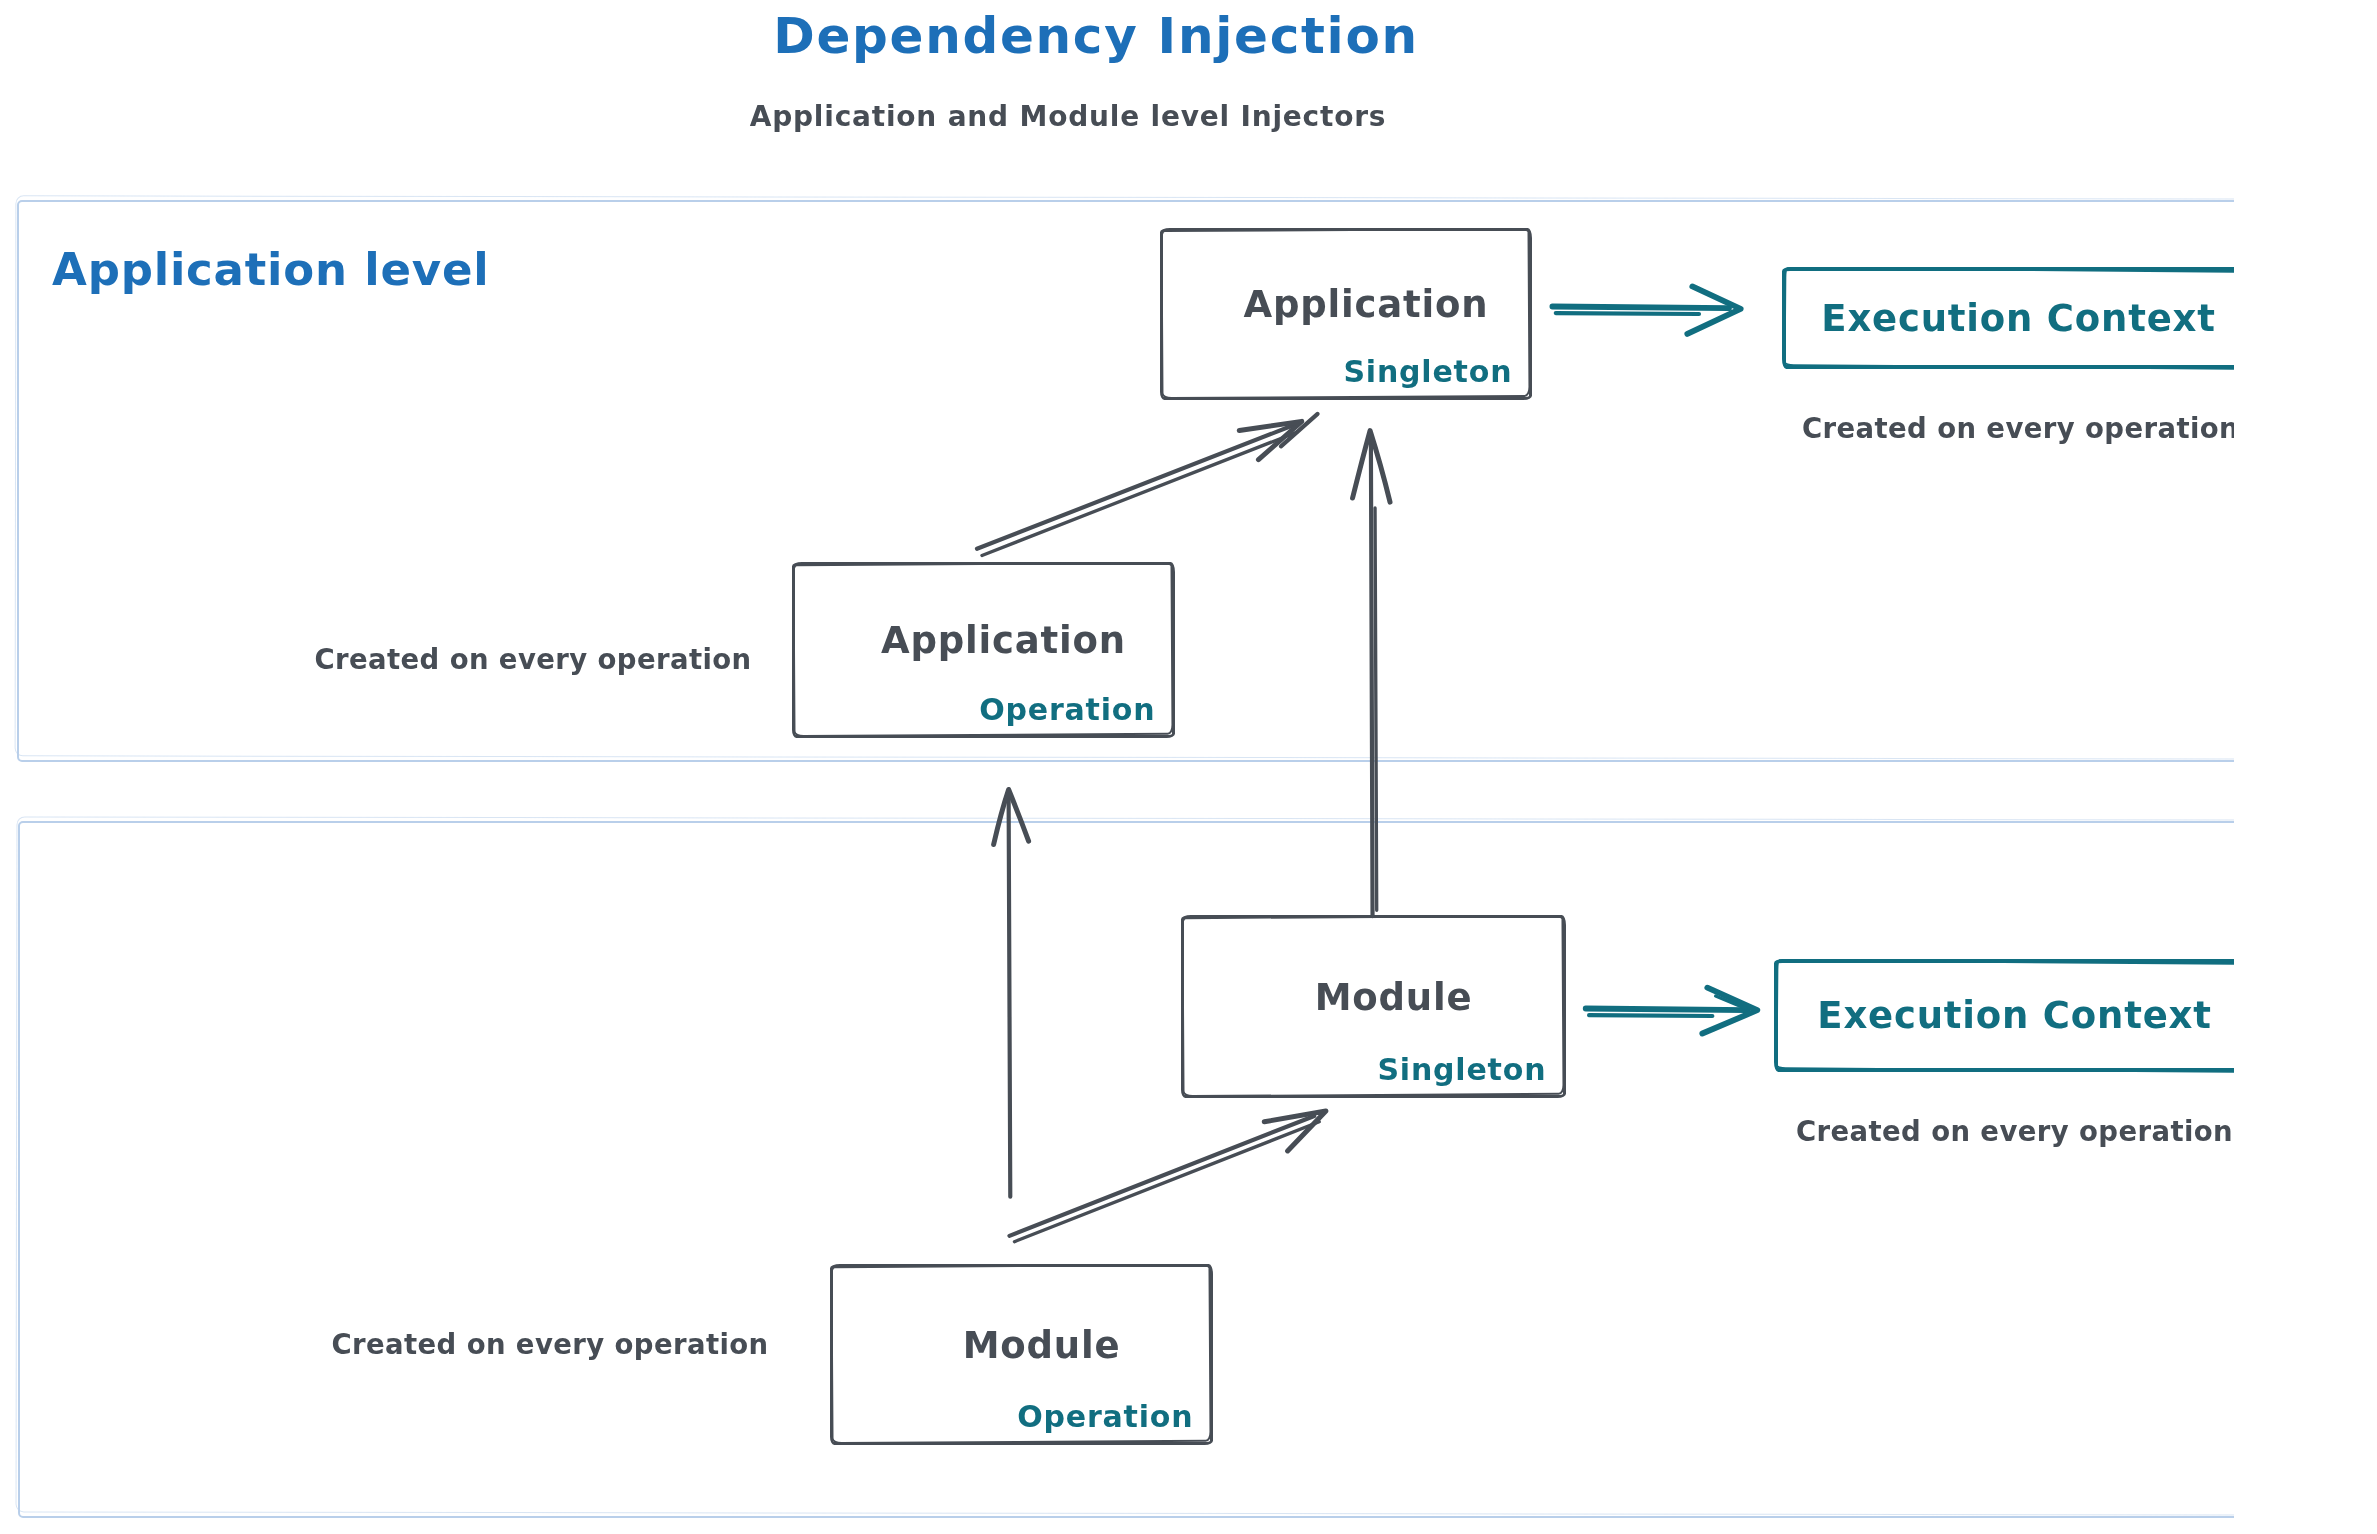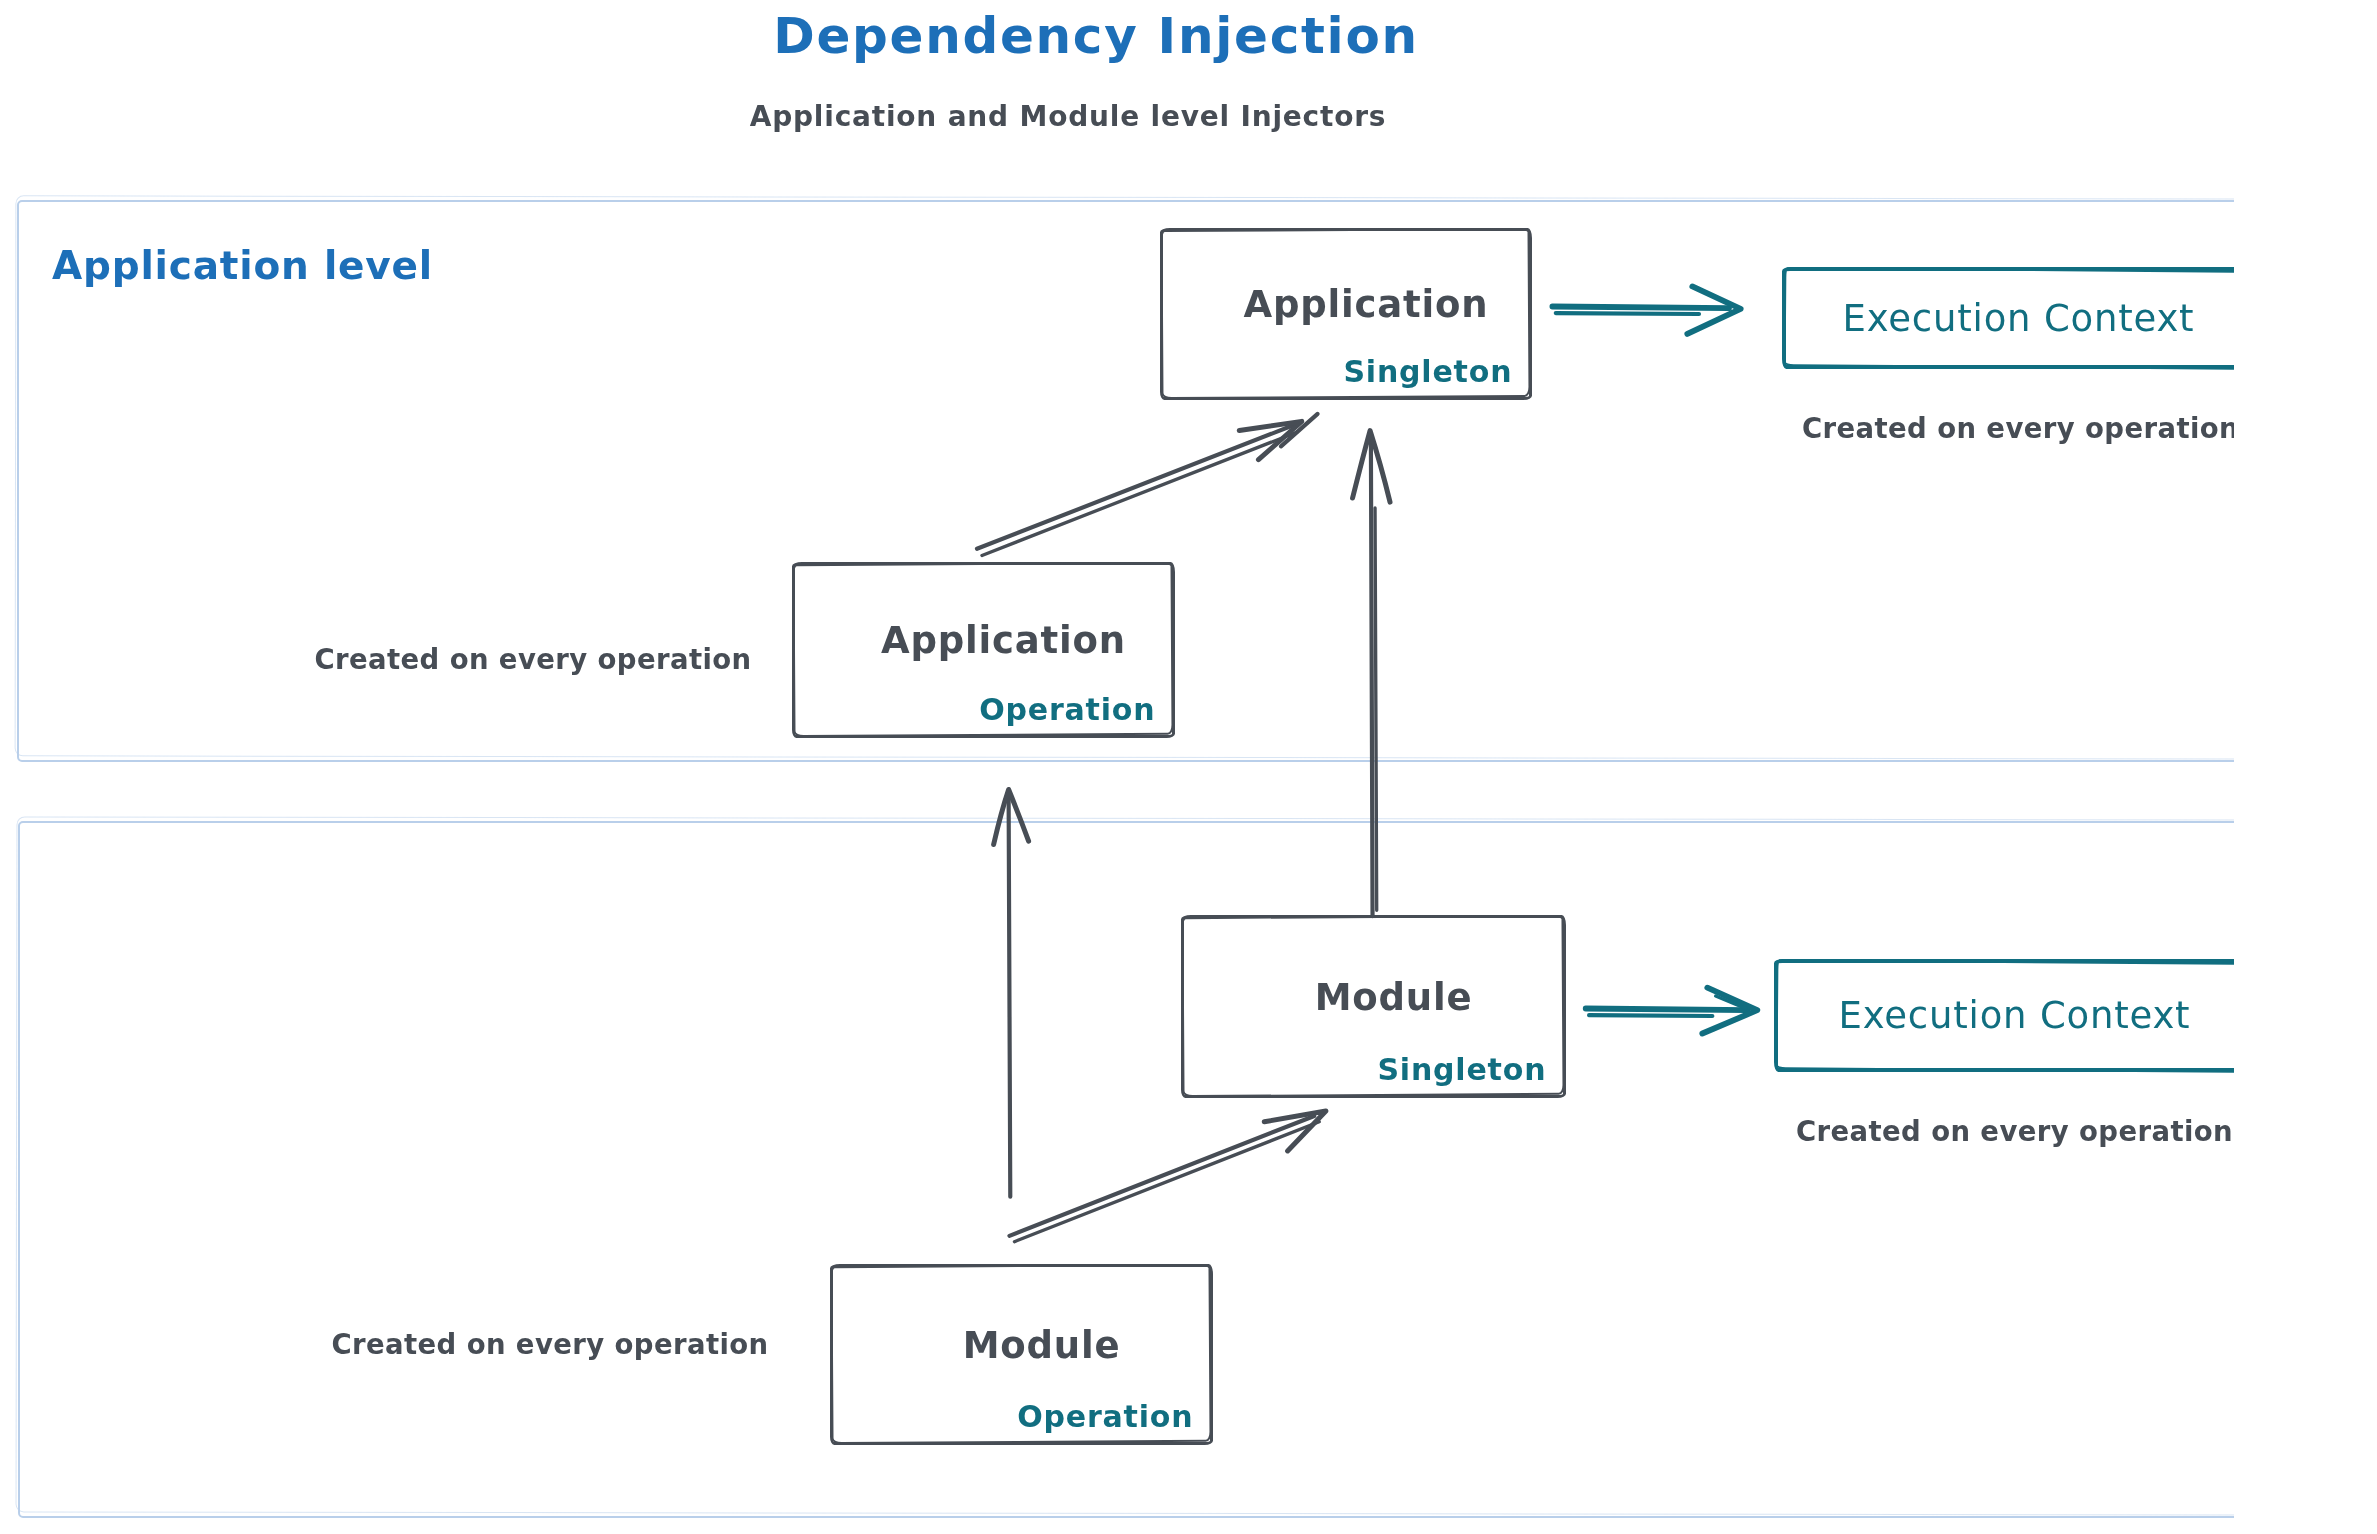--- a/index.html
+++ b/index.html
@@ -47,21 +47,21 @@
     content: ""; position: absolute; inset: -5px 1.7px 2.5px -4.2px;
     border: 1.2px solid var(--border);
     border-radius: 8.3px 5px 6.7px 8.3px;
     opacity: .55; pointer-events: none;
     transform: rotate(.08deg);
   }
   .section-app    { left: 16.7px; top: 200px; width: 2347px; height: 562px; }
   .section-module { left: 18.3px; top: 821px; width: 2337px; height: 697px; }
 
   .level-label {
-    font-size: 39px; font-weight: 600; letter-spacing: 0.8px;
+    font-size: 45px; font-weight: 600; letter-spacing: 0.8px;
     color: var(--blue);
   }
   .label-app    { left: 52px; top: 243px; }
   .label-module { left: 48px; top: 863px; }
 
   
   .node-box {
     border: 3.3px solid var(--ink);
     border-radius: 10px 4.2px 8.3px 4.2px / 4.2px 10px 4.2px 8.3px;
     background: var(--bg);
@@ -99,21 +99,21 @@
     display: flex; align-items: center; justify-content: center;
   }
   .exec-box::after {
     content: ""; position: absolute; inset: -2.5px;
     border: 2.5px solid var(--teal);
     border-radius: 3.3px 11.7px 4.2px 10px / 10px 3.3px 11.7px 4.2px;
     transform: rotate(.45deg);
     pointer-events: none;
   }
   .exec-label {
-    font-size: 37px; font-weight: 400; letter-spacing: 0.8px;
+    font-size: 37px; font-weight: 700; letter-spacing: 0.8px;
     color: var(--teal);
   }
   .exec-app    { left: 1782px; top: 267px;  width: 473px; height: 102px; }
   .exec-module { left: 1774px; top: 959px; width: 481px; height: 113px; }
 
   
   .caption {
     font-size: 27.5px; font-weight: 700; letter-spacing: 0.4px;
     color: var(--ink);
     text-align: center;

